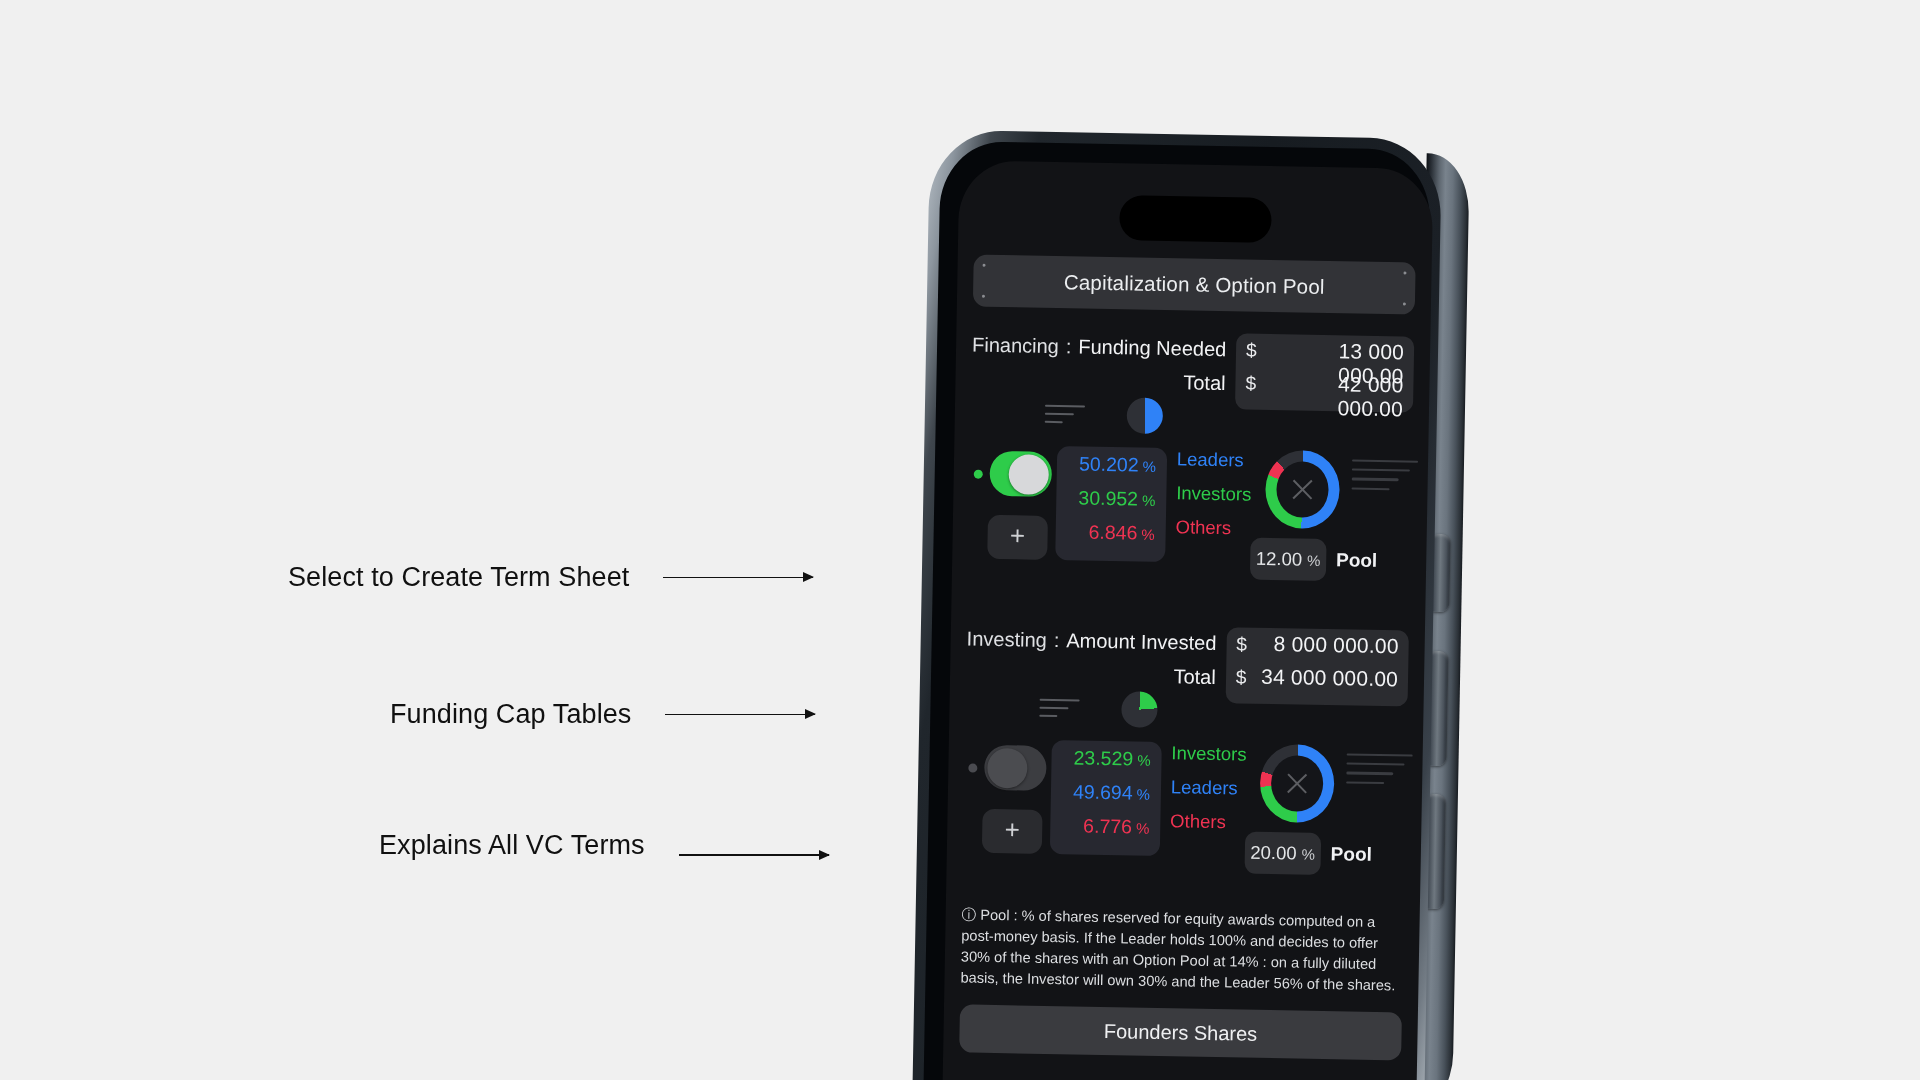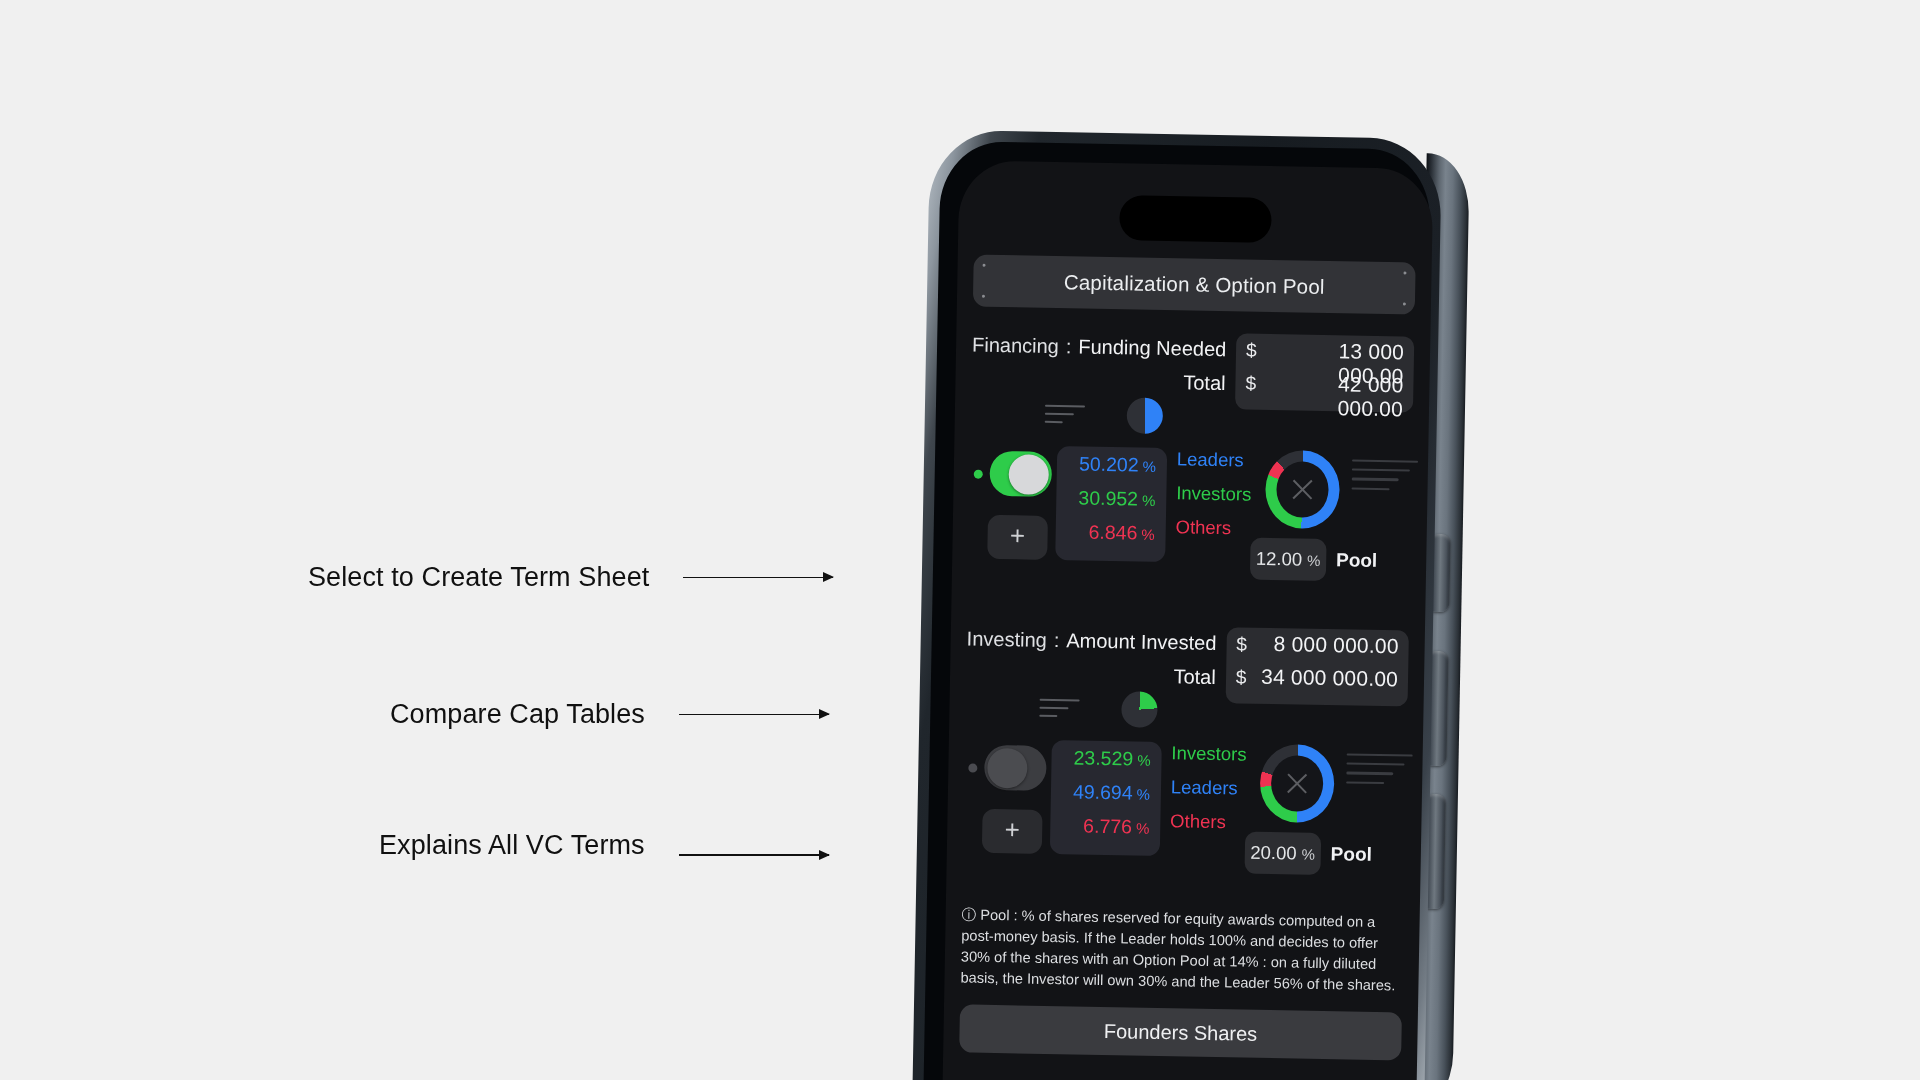--- a/index.html
+++ b/index.html
@@ -206,30 +206,30 @@
     margin-top: 16px; height: 48px; border-radius: 13px;
     background: #3a3b3f; display: flex; align-items: center; justify-content: center;
     font-size: 20px; color: #eff0f2;
   }
 </style>
 </head>
 <body>
 
 <div id="stage">
 
-  <div class="annot" id="an0" style="left:308px; top:562px;">
+  <div class="annot" id="an0" style="left:288px; top:562px;">
     <span class="annot-label">Select to Create Term Sheet</span>
     <span class="annot-arrow" style="width:150px;">
       <span class="shaft"></span>
         <span class="head"></span>
     </span>
   </div>
 
   <div class="annot" id="an1" style="left:390px; top:699px;">
-    <span class="annot-label">Compare Cap Tables</span>
+    <span class="annot-label">Funding Cap Tables</span>
     <span class="annot-arrow" style="width:150px;">
       <span class="shaft"></span>
         <span class="head"></span>
     </span>
   </div>
 
   <div class="annot" id="an2" style="left:379px; top:830px;align-items:flex-end;">
     <span class="annot-label">Explains All VC Terms</span>
     <span class="annot-arrow" style="width:150px;">
       <span class="shaft"></span>

